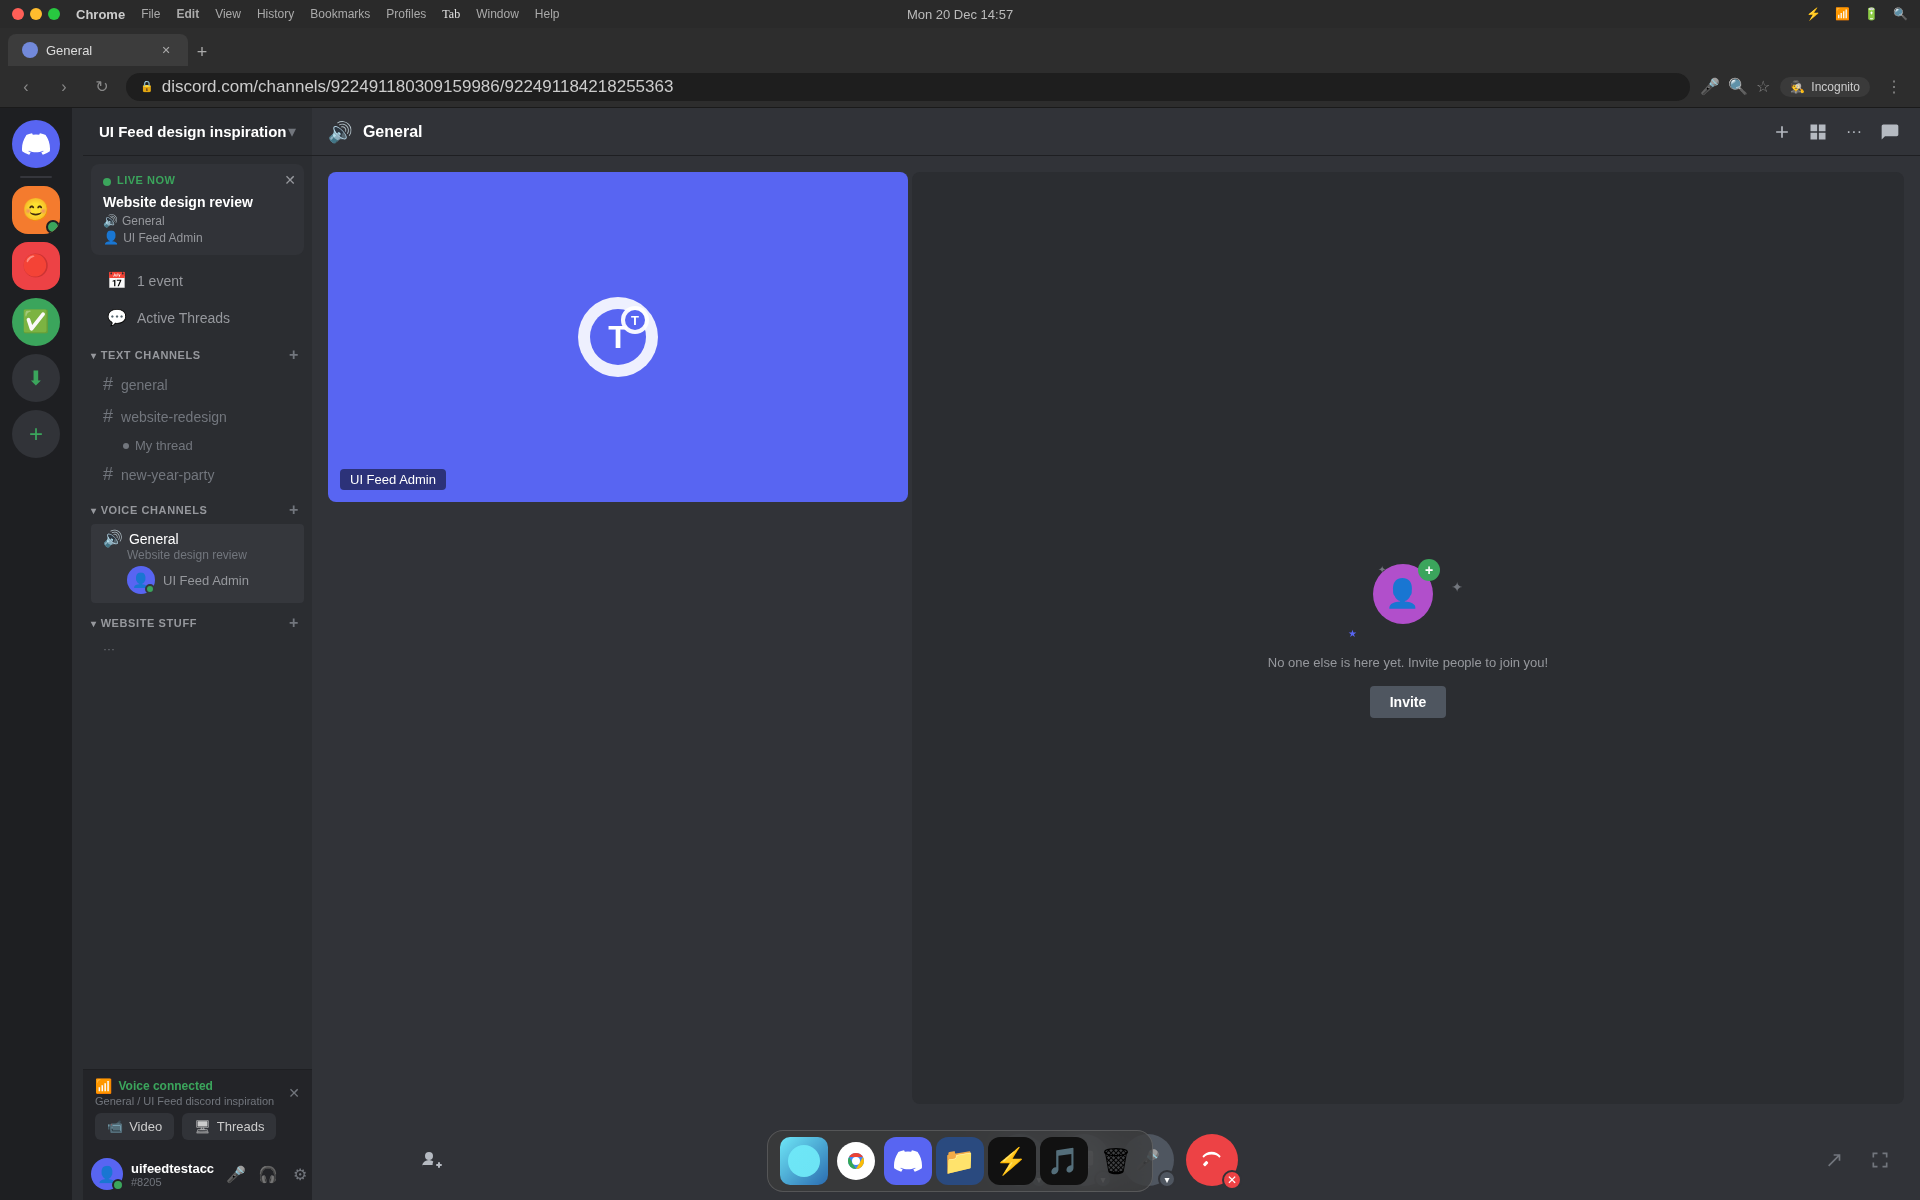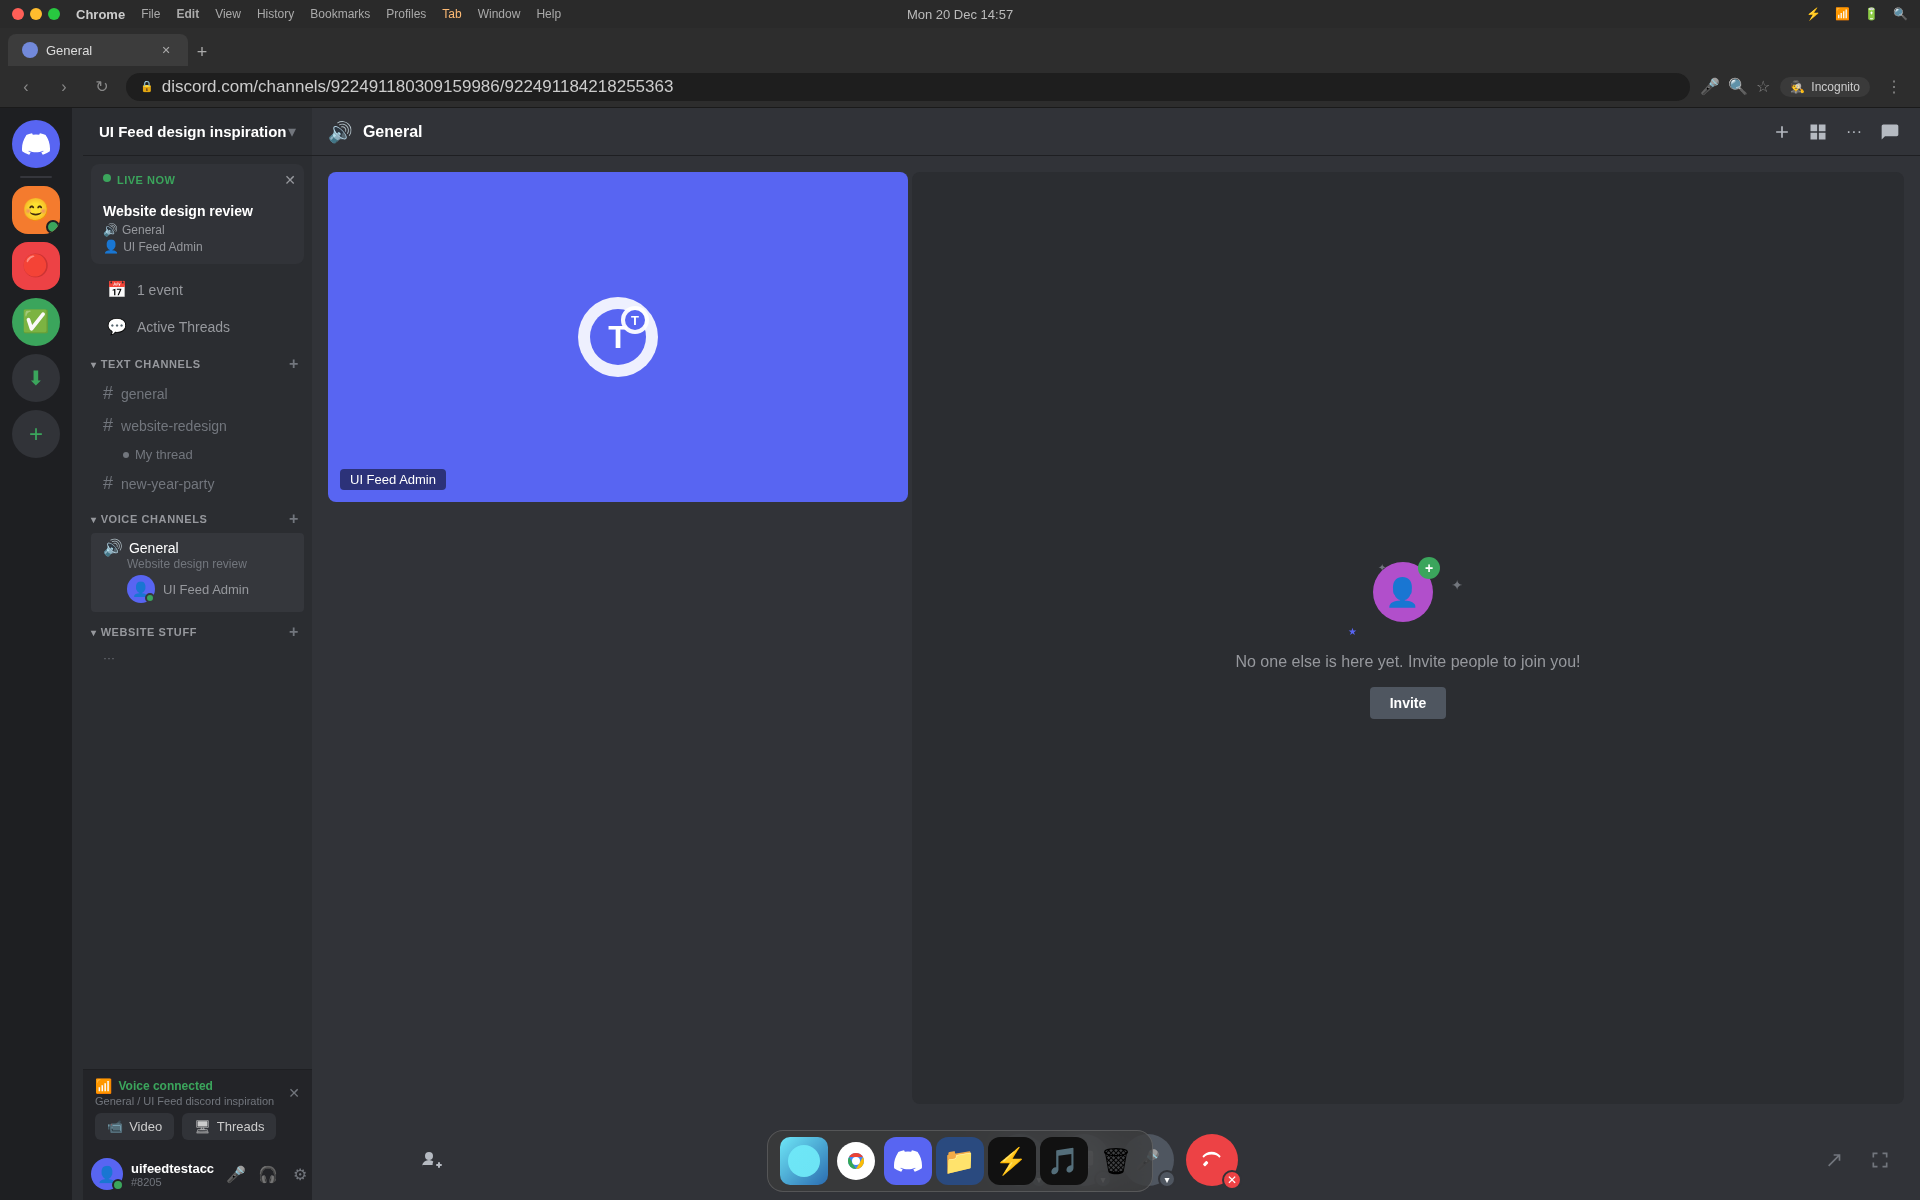--- a/index.html
+++ b/index.html
@@ -258,23 +258,23 @@
     
     .live-banner {
       margin: 8px;
       background: #313338;
       border-radius: 8px;
       padding: 10px 12px;
       position: relative;
     }
     .live-label {
       display: flex;
-      align-items: flex-start;
+      align-items: flex-end;
       gap: 6px;
-      margin-bottom: 17px;
+      margin-bottom: 8px;
     }
     .live-dot {
       width: 8px;
       height: 8px;
       background: #3ba55c;
       border-radius: 50%;
     }
     .live-text {
       font-size: 11px;
       font-weight: 700;
@@ -614,21 +614,21 @@
       position: absolute;
       bottom: 12px;
       left: 12px;
       background: rgba(0,0,0,0.5);
       border-radius: 4px;
       padding: 3px 10px;
       font-size: 13px;
       color: #fff;
     }
     .invite-text {
-      font-size: 16px;
+      font-size: 13px;
       color: #96989d;
       text-align: center;
     }
     .invite-btn {
       background: #4f5660;
       color: #fff;
       border-radius: 4px;
       padding: 8px 20px;
       font-size: 14px;
       font-weight: 600;
@@ -750,21 +750,21 @@
       <div class="mac-dot yellow"></div>
       <div class="mac-dot green"></div>
     </div>
     <span class="mac-bar-title">Chrome</span>
     <span style="color:#aaa;font-size:12px;">File</span>
     <span style="color:#aaa;font-size:12px;font-weight:bold;">Edit</span>
     <span style="color:#aaa;font-size:12px;">View</span>
     <span style="color:#aaa;font-size:12px;">History</span>
     <span style="color:#aaa;font-size:12px;">Bookmarks</span>
     <span style="color:#aaa;font-size:12px;text-align:center;">Profiles</span>
-    <span style="color:#fdba74;font-size:12px;">Tab</span>
+    <span style="color:#e5e5e5;font-size:12px;font-family:Liberation Serif, serif;">Tab</span>
     <span style="color:#aaa;font-size:12px;">Window</span>
     <span style="color:#aaa;font-size:12px;">Help</span>
   </div>
   <div class="mac-bar-center">Mon 20 Dec  14:57</div>
   <div class="mac-bar-right">
     <span>⚡</span>
       <span>📶</span>
       <span>🔋</span>
       <span>🔍</span>
   </div>

